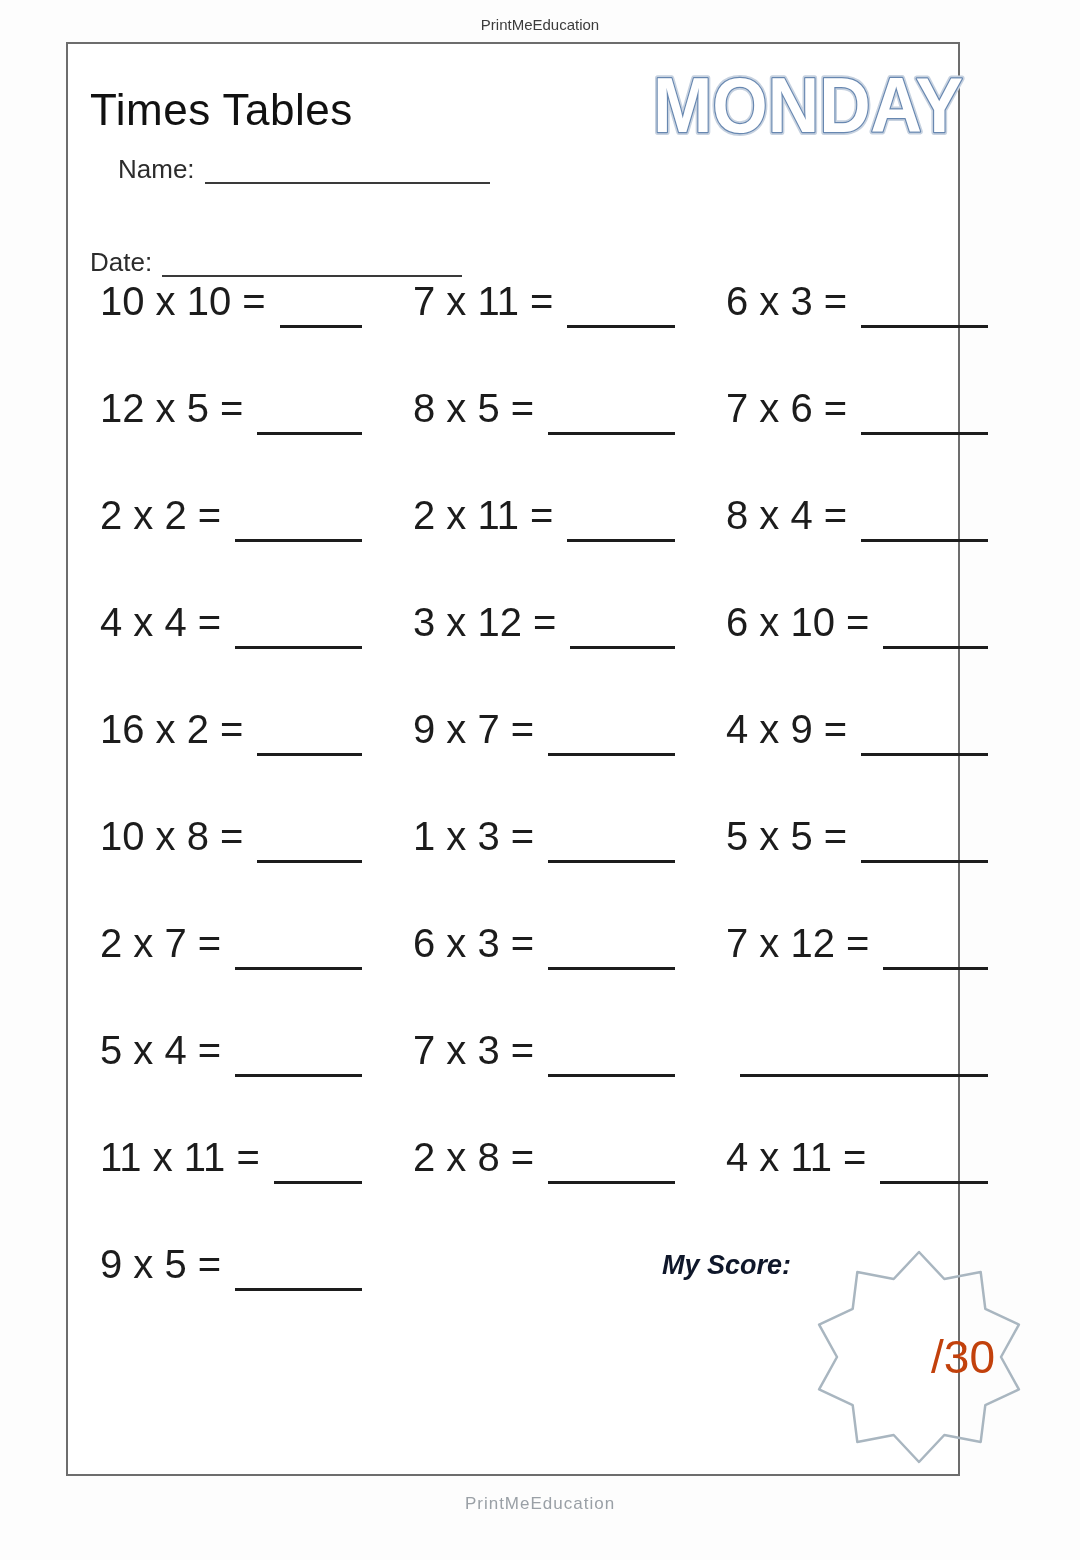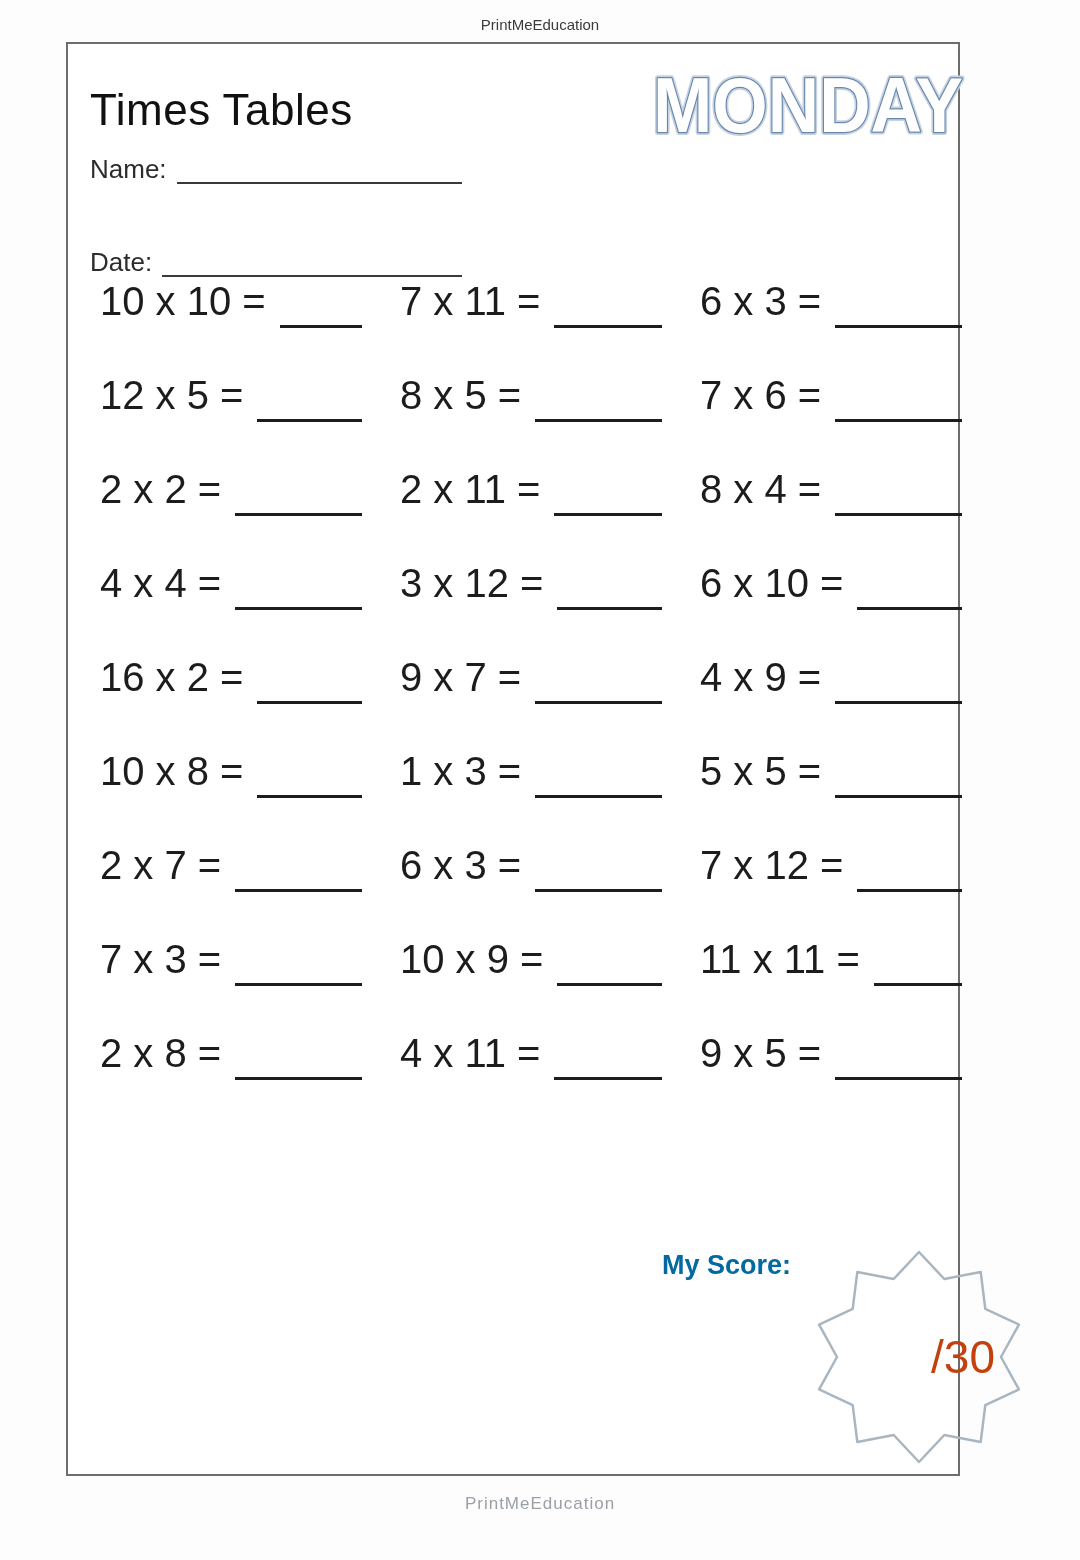--- a/index.html
+++ b/index.html
@@ -36,43 +36,44 @@
   .meta-row {
     position:absolute; left:22px; width:372px;
     display:flex; align-items:baseline;
     font-size:26px; color:#2c2c2c;
   }
   .meta-row .meta-blank {
     flex:1 1 auto; height:26px; margin-left:10px;
     border-bottom:2px solid #3a3a3a;
     transform:translateY(6px);
   }
-  .row-name { top:106px; }
+  .row-name { top:106px;margin-left:28px; }
   .row-date { top:152px;margin-top:47px; }
 
   .problems {
     position:absolute; left:32px; top:228px;
     display:grid;
     grid-template-columns:300px 300px 300px;
     grid-auto-rows:94px;
+    gap:13px;
   }
   .cell {
     width:262px; display:flex; align-items:baseline;
     font-size:40px; line-height:48px; color:#1c1c1c;
     white-space:nowrap;
   }
   .cell .blank {
     flex:1 1 auto; height:40px; margin-left:14px; min-width:60px;
     border-bottom:3px solid #1d1d1d;
     transform:translateY(13px);
   }
 
   .score-label {
     position:absolute; left:594px; top:1206px;
-    font-size:27px; font-weight:bold; color:#0369a1;
+    font-size:27px; font-weight:bold; color:#0f172a;font-style:italic;
   }
   .star-svg { position:absolute; left:744px; top:1206px; }
   .score-value {
     position:absolute; left:830px; top:1286px; width:130px;
     text-align:center; font-size:46px; color:#c2410c;
   }
 </style>
 </head>
 <body>
 
@@ -178,25 +179,28 @@
         </div>
       <div class="cell">
           <span>6 x 3 =</span>
           <span class="blank"></span>
         </div>
       <div class="cell">
           <span>7 x 12 =</span>
           <span class="blank"></span>
         </div>
       <div class="cell">
+          <span>5 x 4 =</span>
+          <span class="blank"></span>
+        </div>
+      <div class="cell">
           <span>7 x 3 =</span>
           <span class="blank"></span>
         </div>
       <div class="cell">
-          <span>10 x 9 =</span>
           <span class="blank"></span>
         </div>
       <div class="cell">
           <span>11 x 11 =</span>
           <span class="blank"></span>
         </div>
       <div class="cell">
           <span>2 x 8 =</span>
           <span class="blank"></span>
         </div>

